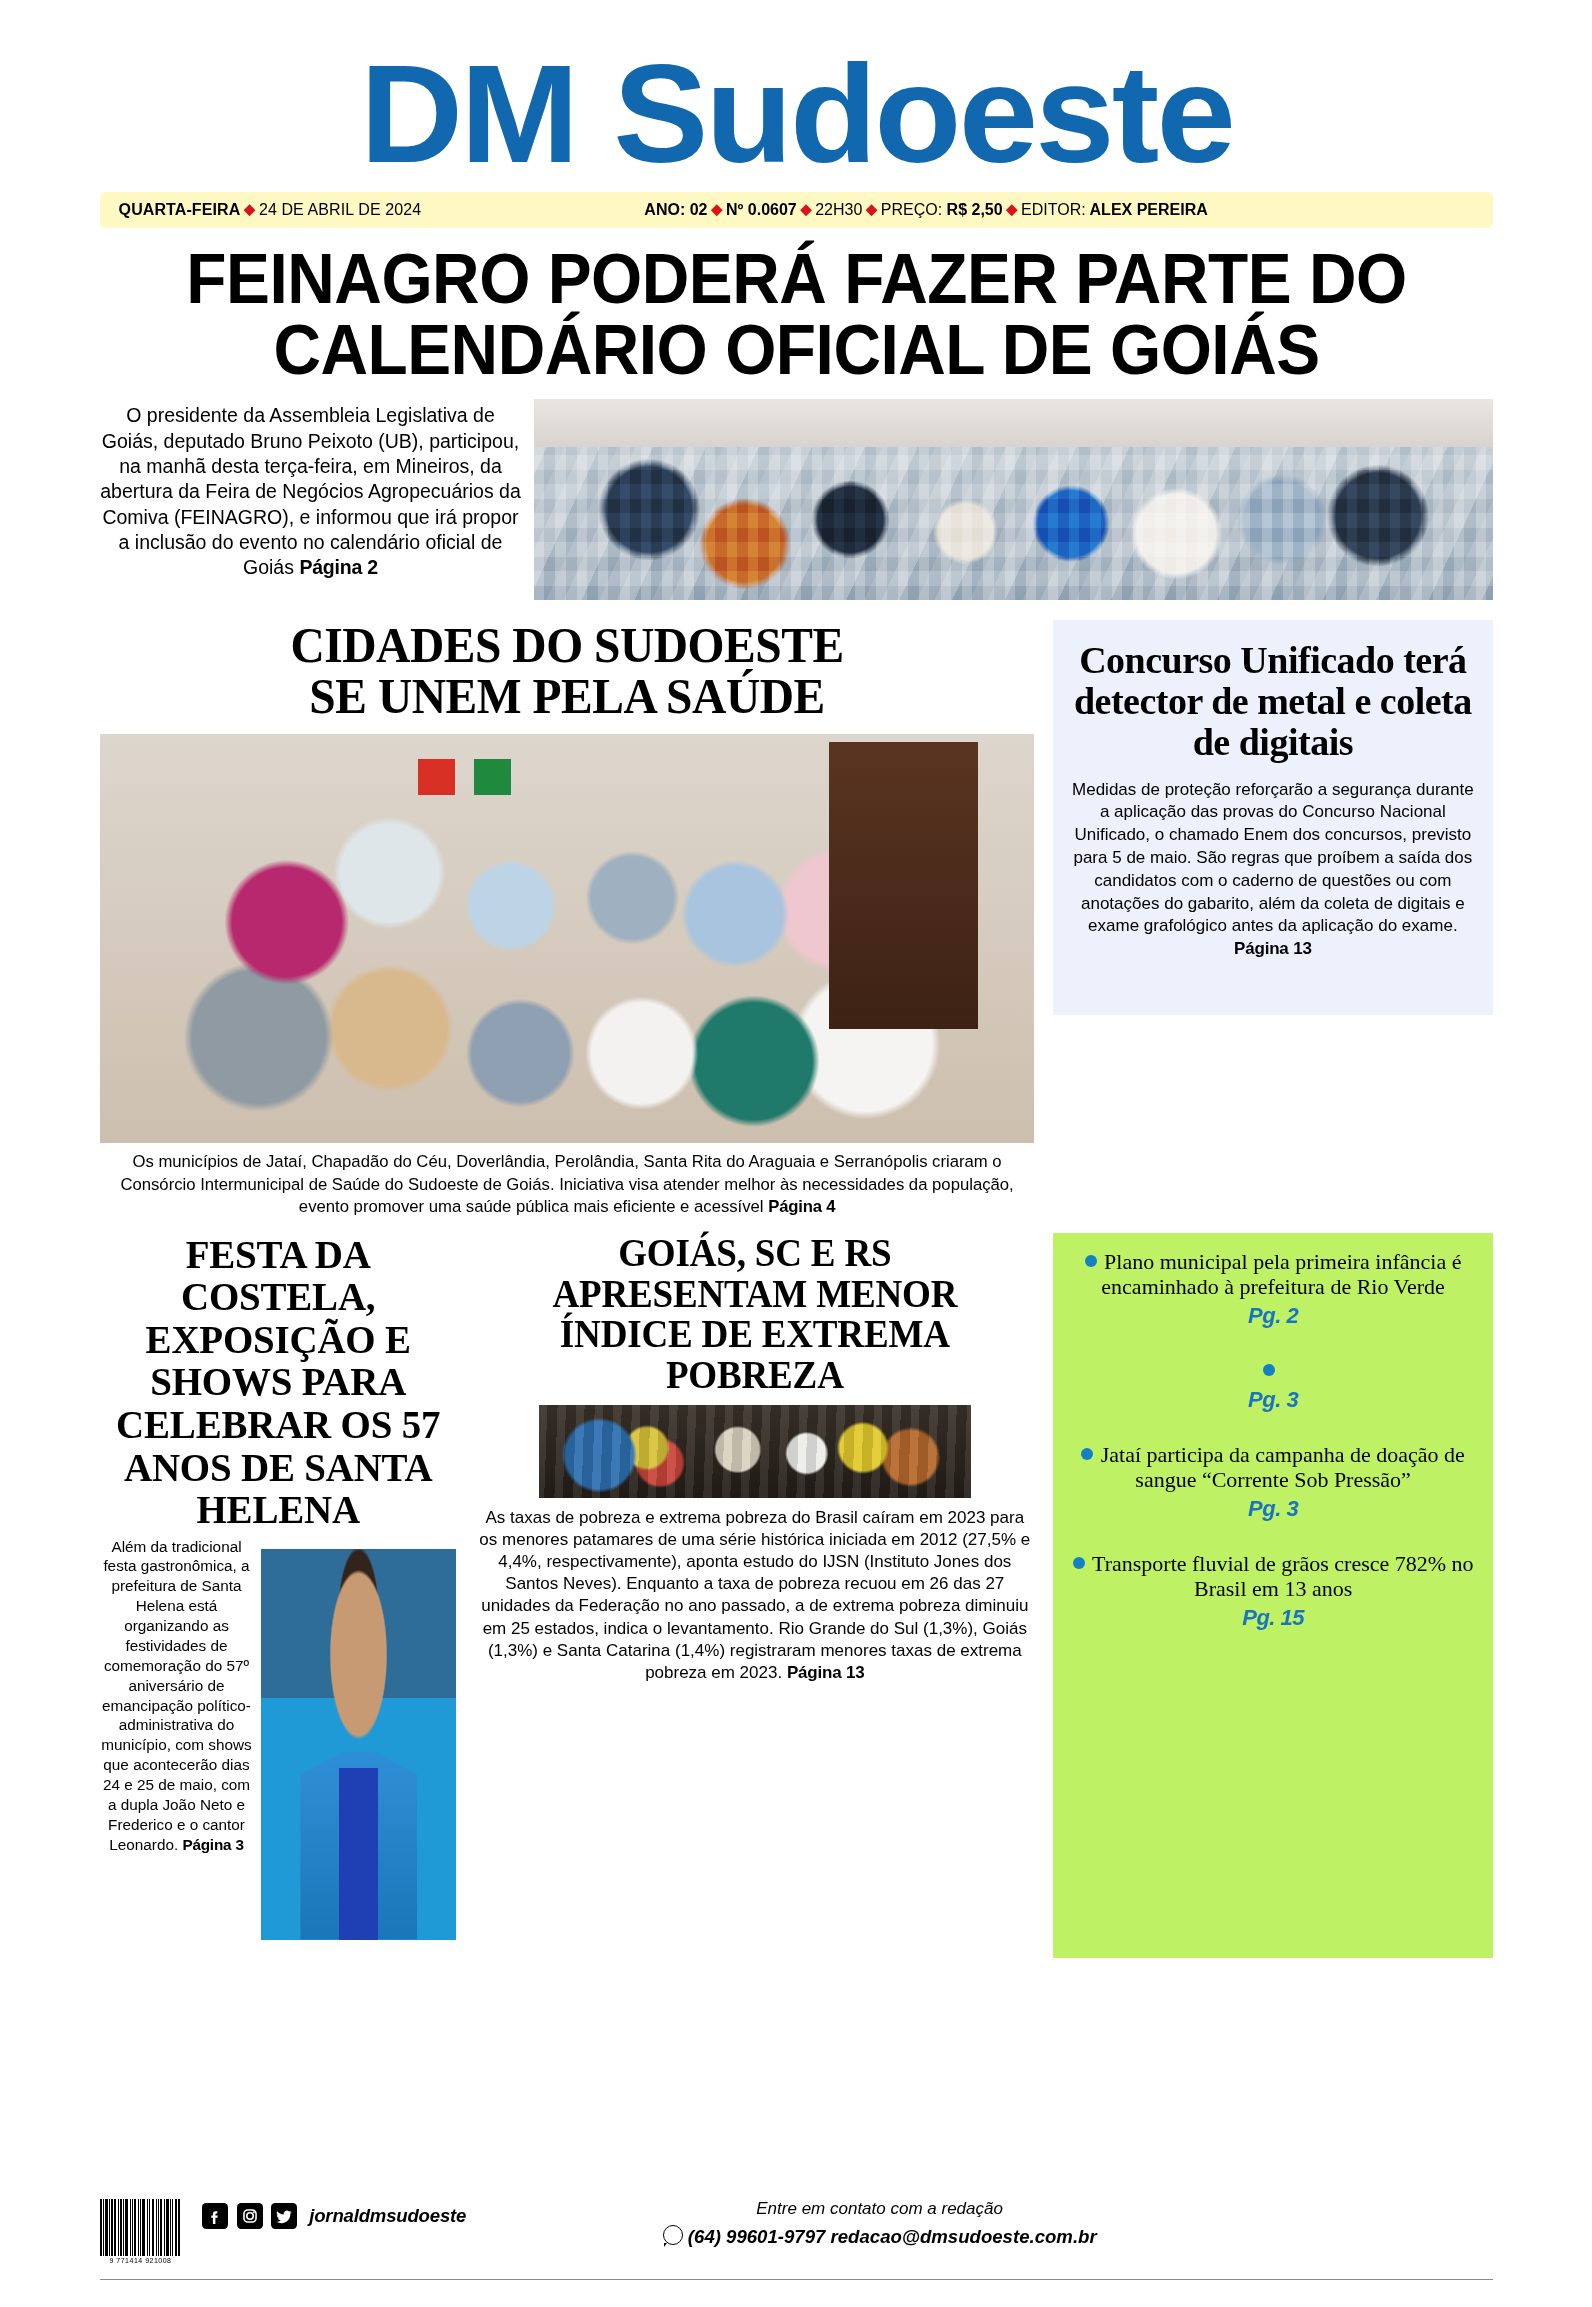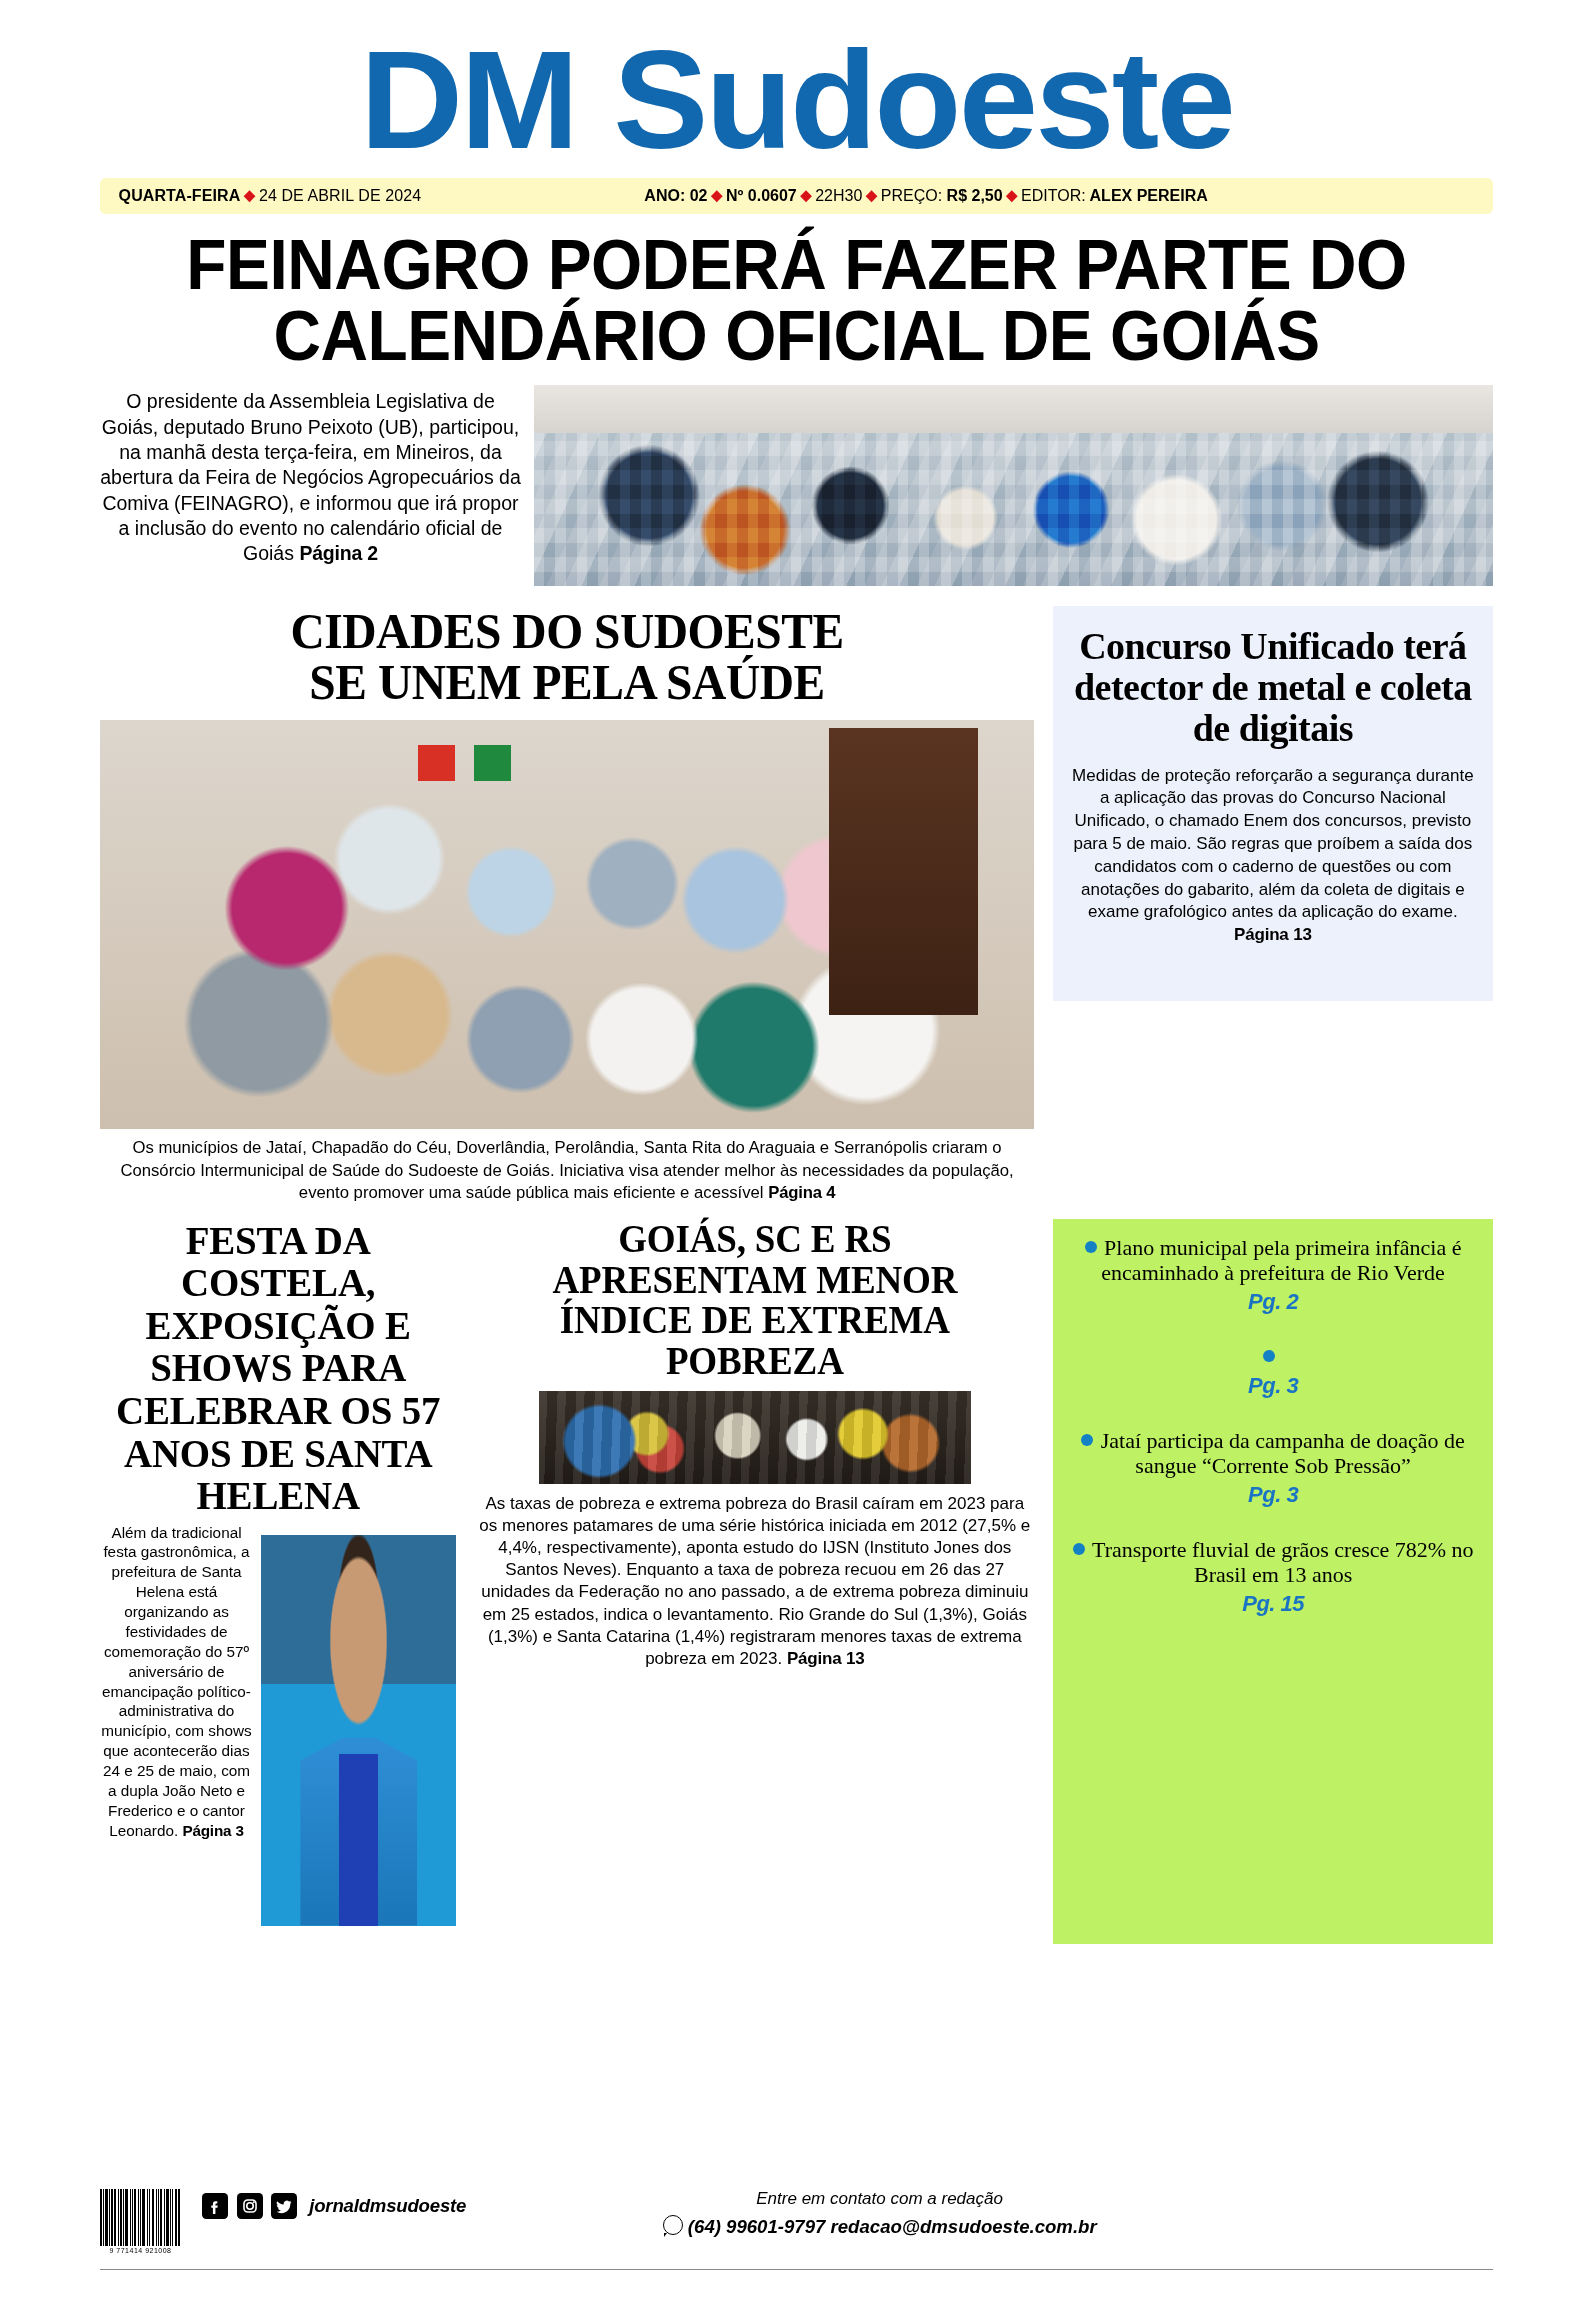--- a/index.html
+++ b/index.html
@@ -11,21 +11,21 @@
     -webkit-font-smoothing:antialiased;
   }
   .page{
     position:relative;width:1593px;height:2307px;
     box-sizing:border-box;
     padding:0 100px;
   }
 
   
   .masthead{
-    padding-top:36px;
+    padding-top:50px;
     text-align:center;
   }
   .logo{
     font-family:"Liberation Sans", sans-serif;
     font-weight:700;
     font-size:140px;
     line-height:0.92;
     letter-spacing:-2.8px;
     color:#1268ae;
     transform:scaleX(1.02);
@@ -212,21 +212,21 @@
     font-family:"Liberation Sans", sans-serif;
     font-weight:700;font-style:italic;
     font-size:22px;
     letter-spacing:-0.5px;
   }
 
   
   .footer{
     position:absolute;
     left:100px;right:100px;
-    bottom:20px;
+    bottom:10px;
     height:98px;
   }
   .footer-inner{display:flex;align-items:flex-start;}
   .barcode{
     width:81px;height:70px;
     display:flex;flex-direction:column;justify-content:flex-start;
   }
   .bars{height:57px;display:flex;align-items:flex-end;}
   .bars i{display:block;background:#000;height:57px;margin-right:1.4px;}
   .barcode-num{font-size:7px;letter-spacing:0.5px;margin-top:1.4px;text-align:center;}

